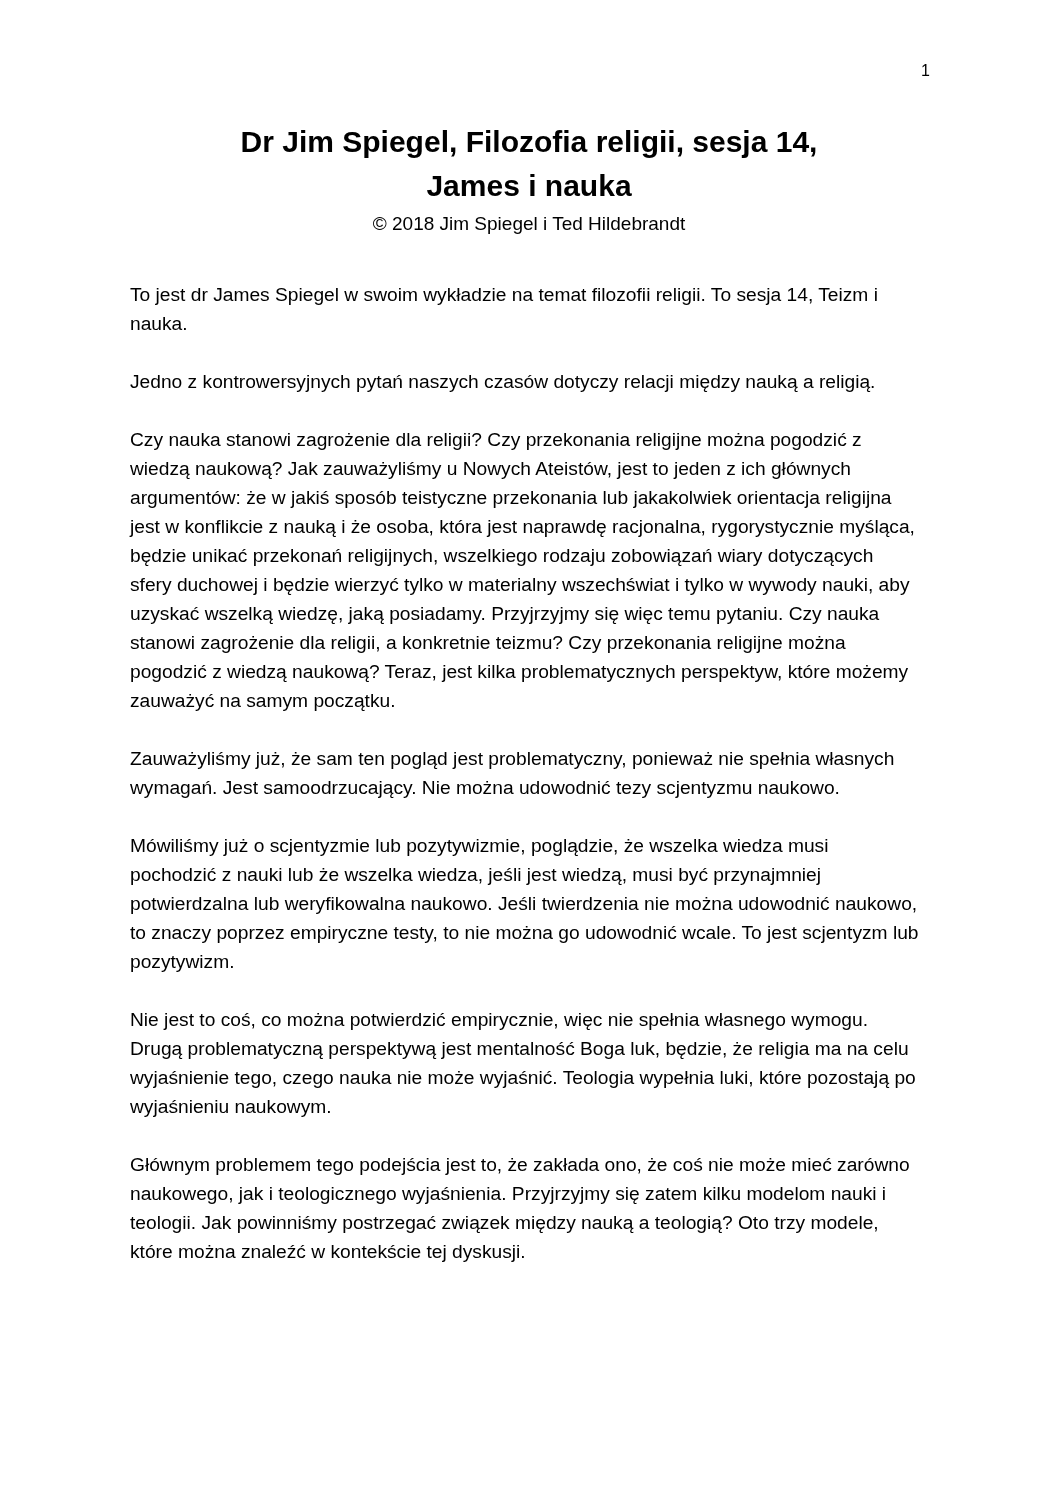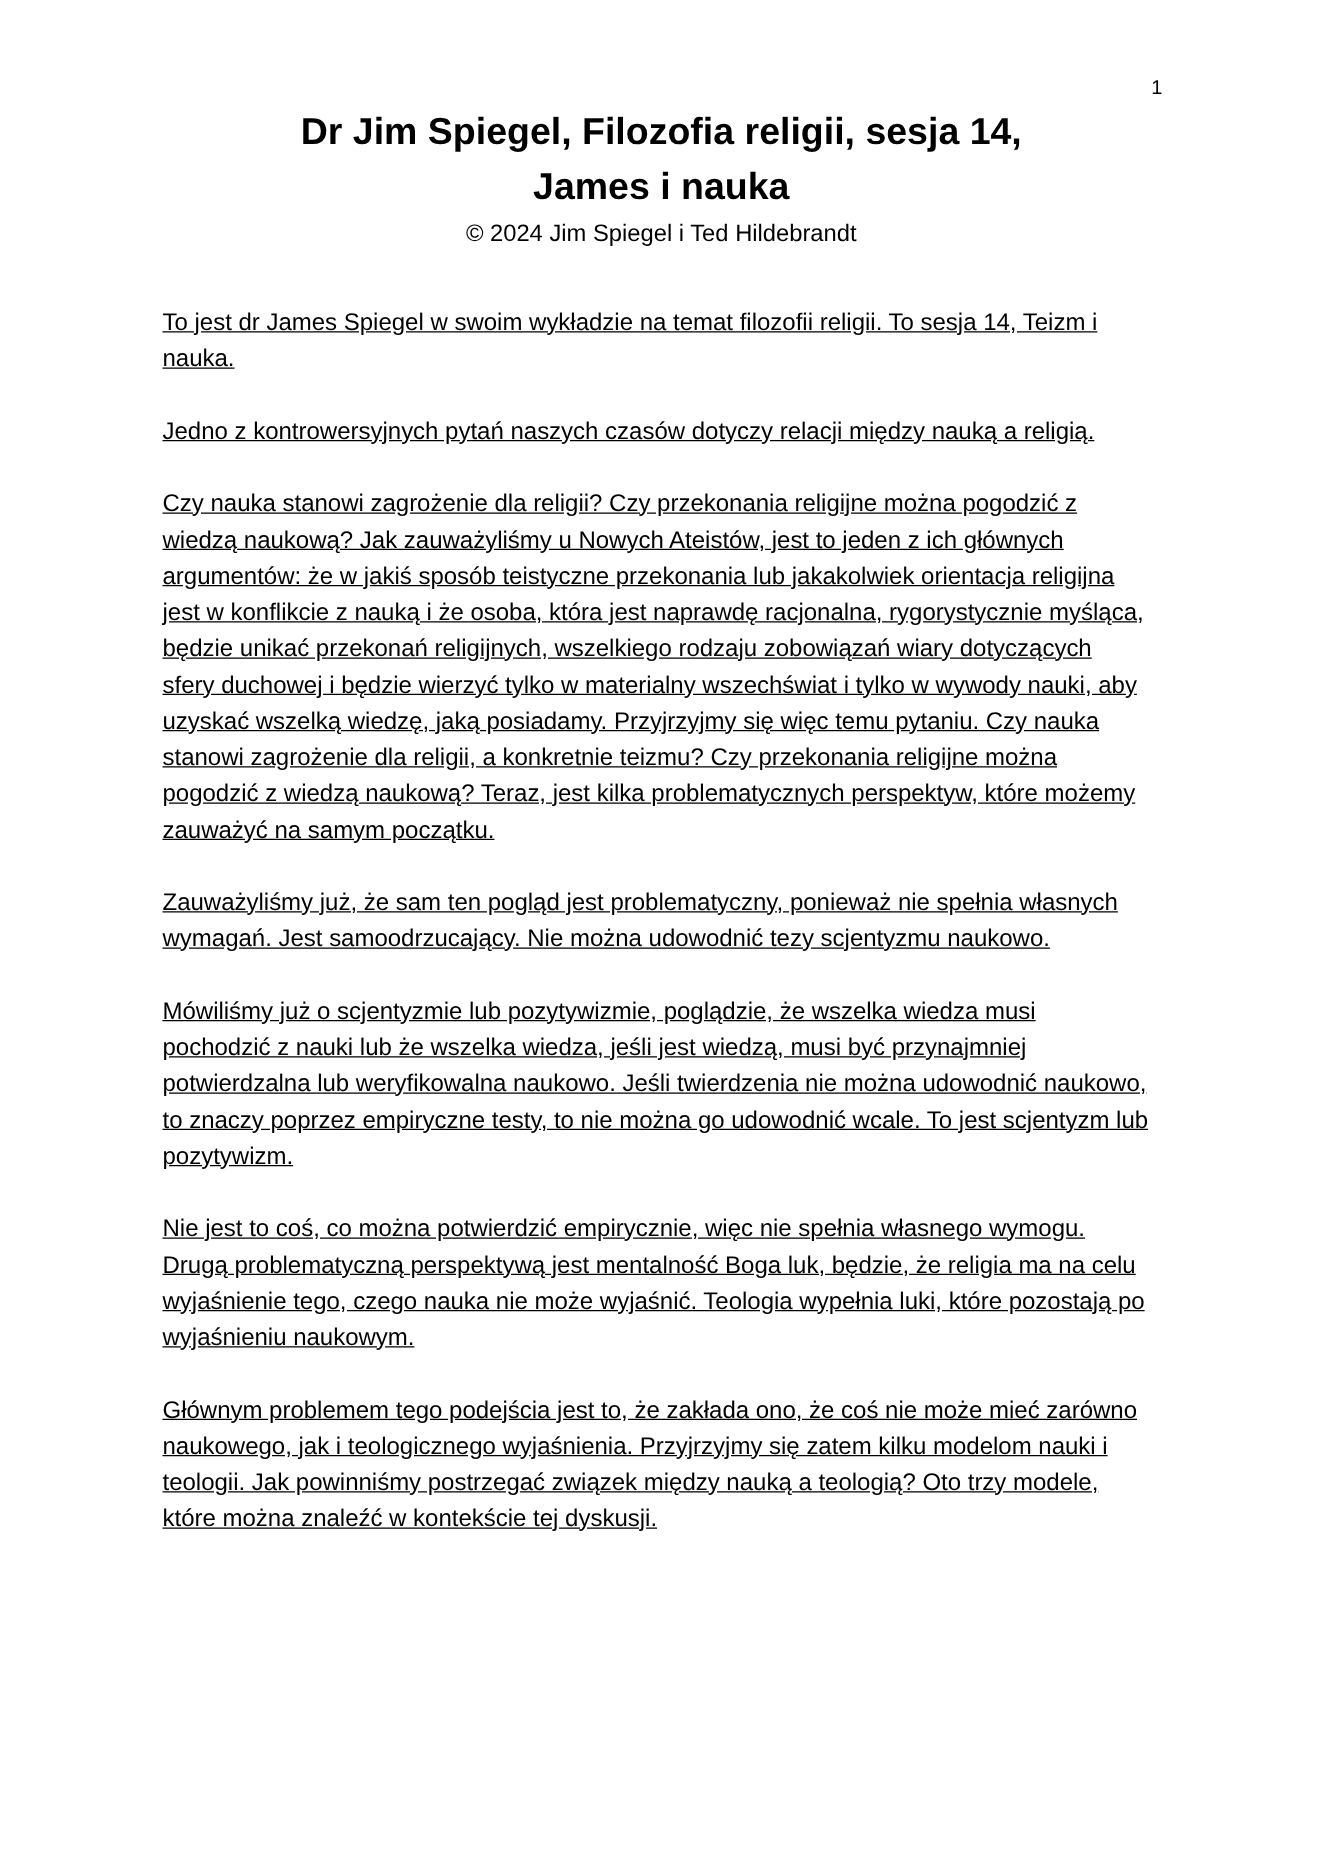--- a/index.html
+++ b/index.html
@@ -20,21 +20,21 @@
     }
     .page-number {
       position: absolute;
       top: 62px;
       right: 128px;
       font-size: 16px;
       color: #000000;
     }
     .title {
       margin: 0;
-      padding-top: 84px;
+      padding-top: 120px;
       text-align: center;
       font-size: 30px;
       font-weight: bold;
       line-height: 1.45;
       color: #000000;
     }
     .copyright {
       margin-top: 4px;
       text-align: center;
       font-size: 19px;
@@ -43,36 +43,35 @@
     }
     .content {
       margin: 42px 138px 0 130px;
       font-size: 19.2px;
       line-height: 29px;
       color: #000000;
       text-align: left;
     }
     .content p {
       margin: 0 0 29px 0;
-      text-decoration: underline;
     }
   </style>
 </head>
 <body>
 
 <div class="page">
 
   <div class="page-number">1</div>
 
   <h1 class="title">
     <span>Dr Jim Spiegel, Filozofia religii, sesja 14,</span><br>
     <span>James i nauka</span>
   </h1>
 
-  <div class="copyright">© 2024 Jim Spiegel i Ted Hildebrandt</div>
+  <div class="copyright">© 2018 Jim Spiegel i Ted Hildebrandt</div>
 
   <div class="content">
     <p>To jest dr James Spiegel w swoim wykładzie na temat filozofii religii. To sesja 14, Teizm i nauka.</p>
     <p>Jedno z kontrowersyjnych pytań naszych czasów dotyczy relacji między nauką a religią.</p>
     <p>Czy nauka stanowi zagrożenie dla religii? Czy przekonania religijne można pogodzić z wiedzą naukową? Jak zauważyliśmy u Nowych Ateistów, jest to jeden z ich głównych argumentów: że w jakiś sposób teistyczne przekonania lub jakakolwiek orientacja religijna jest w konflikcie z nauką i że osoba, która jest naprawdę racjonalna, rygorystycznie myśląca, będzie unikać przekonań religijnych, wszelkiego rodzaju zobowiązań wiary dotyczących sfery duchowej i będzie wierzyć tylko w materialny wszechświat i tylko w wywody nauki, aby uzyskać wszelką wiedzę, jaką posiadamy. Przyjrzyjmy się więc temu pytaniu. Czy nauka stanowi zagrożenie dla religii, a konkretnie teizmu? Czy przekonania religijne można pogodzić z wiedzą naukową? Teraz, jest kilka problematycznych perspektyw, które możemy zauważyć na samym początku.</p>
     <p>Zauważyliśmy już, że sam ten pogląd jest problematyczny, ponieważ nie spełnia własnych wymagań. Jest samoodrzucający. Nie można udowodnić tezy scjentyzmu naukowo.</p>
     <p>Mówiliśmy już o scjentyzmie lub pozytywizmie, poglądzie, że wszelka wiedza musi pochodzić z nauki lub że wszelka wiedza, jeśli jest wiedzą, musi być przynajmniej potwierdzalna lub weryfikowalna naukowo. Jeśli twierdzenia nie można udowodnić naukowo, to znaczy poprzez empiryczne testy, to nie można go udowodnić wcale. To jest scjentyzm lub pozytywizm.</p>
     <p>Nie jest to coś, co można potwierdzić empirycznie, więc nie spełnia własnego wymogu. Drugą problematyczną perspektywą jest mentalność Boga luk, będzie, że religia ma na celu wyjaśnienie tego, czego nauka nie może wyjaśnić. Teologia wypełnia luki, które pozostają po wyjaśnieniu naukowym.</p>
     <p>Głównym problemem tego podejścia jest to, że zakłada ono, że coś nie może mieć zarówno naukowego, jak i teologicznego wyjaśnienia. Przyjrzyjmy się zatem kilku modelom nauki i teologii. Jak powinniśmy postrzegać związek między nauką a teologią? Oto trzy modele, które można znaleźć w kontekście tej dyskusji.</p>
   </div>

